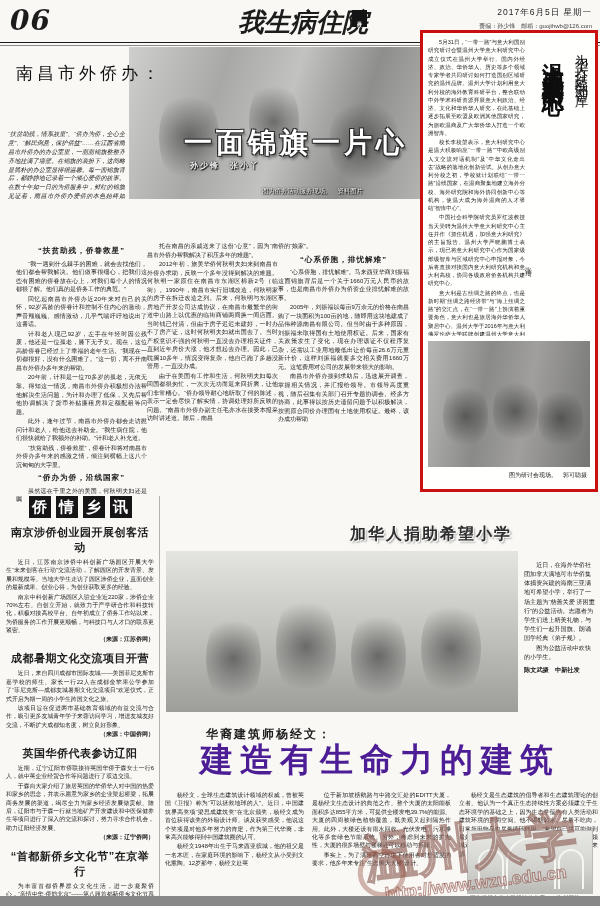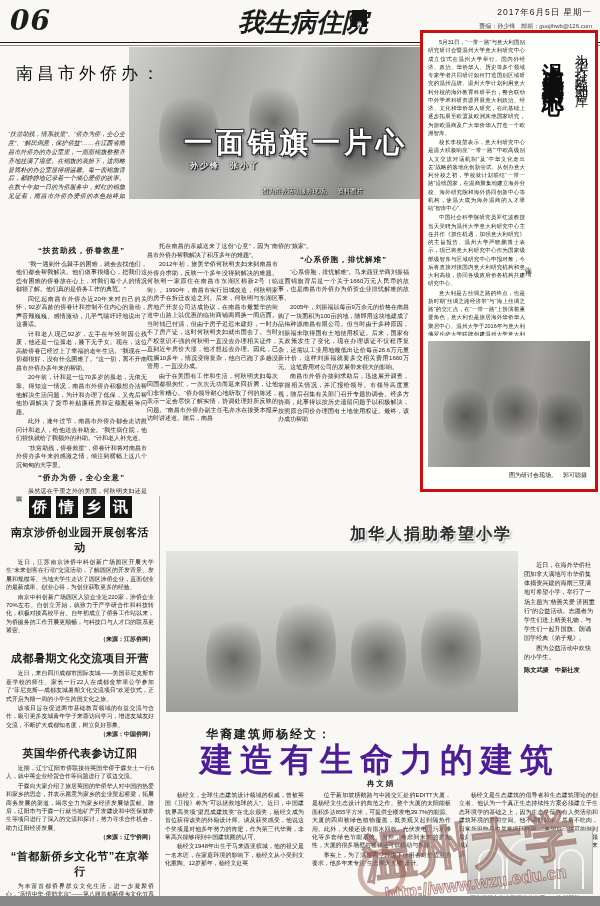--- a/index.html
+++ b/index.html
@@ -111,21 +111,21 @@
     <div class="col just">
       <div class="subhead">“扶贫助残，侨眷救星”</div>
       <div>
           <p class="para">“我一遇到什么棘手的困难，就会去找他们，他们都会帮我解决。他们做事很细心，把我们这些有困难的侨眷放在心上，对我们每个人的情况都很了解。他们真的是侨务工作的典范。”</p>
           <p class="para">回忆起南昌市外侨办近20年来对自己的关怀，92岁高龄的侨眷计和控制不住内心的激动，声音颤巍巍、感情激动，几乎气喘吁吁地说出了这番话。</p>
           <p class="para">计和老人现已92岁，左手在年轻时因公残废，他还是一位孤老，膝下无子女。现在，这位高龄侨眷已经过上了幸福的老年生活。“我现在一切都很好，没有什么困难了。”这一切，离不开南昌市外侨办多年来的帮助。</p>
           <p class="para">20年前，计和是一位70多岁的孤老，无依无靠。得知这一情况，南昌市外侨办积极想办法帮他解决生活问题，为计和办理了低保，又先后帮他协调解决了货币补贴廉租房和定额配租等问题。</p>
           <p class="para">此外，逢年过节，南昌市外侨办都会走访慰问计和老人，给他送去补助金。“我生病住院，他们很快就给了我额外的补助。”计和老人补充道。</p>
           <p class="para">“扶贫助残，侨眷救星”，侨眷计和将对南昌市外侨办多年来的感激之情，倾注到横幅上这八个沉甸甸的大字里。</p>
         </div>
-      <div class="subhead">“侨办为侨，全心全意”</div>
+      <div class="subhead">“侨办为侨，沿线国家”</div>
       <p class="para">虽然远在千里之外的美国，何秋明夫妇还是嘱</p>
     </div>
     <div class="col just">
       <div>
           <p class="para">托在南昌的亲戚送来了这份“心意”，因为“南昌市外侨办帮我解决了积压多年的难题”。</p>
           <p class="para">2012年初，旅美华侨何秋明夫妇来到南昌市外侨办求助，反映一个多年没得到解决的难题。何秋明一家原住在南昌市东湖区棉新2号（临街）。1990年，南昌市实行旧城改造，何秋明家的房子在拆迁改造之列。后来，何秋明与东湖区房地产开发公司达成协议，在南昌市最繁华的街道中山路上以优惠的临街商铺两间换一间店面。当时钱已付清，但由于房子迟迟未建好，一时办不了房产证，这时何秋明夫妇就出国去了。当时产权意识不强的何秋明一直没去办理相关证件，直到近年房价大涨，他才想起去办理。因此，已耽搁10多年，情况变得复杂，他自己跑了多趟没管用，一直没办成。</p>
           <p class="para">由于在美国有工作和生活，何秋明夫妇每次回国都很匆忙，一次次无功而返来回折腾，让他们非常糟心。“侨办领导耐心地听取了何的陈述，表示一定会尽快了解实情，协调处理好所反映的问题。”南昌市外侨办副主任毛亦水在接受本报采访时讲述道。随后，南昌</p>
         </div>
     </div>
     <div class="col just">
@@ -209,21 +209,20 @@
   <div class="abs cncap">
     <div>
         <p class="para">近日，在海外华侨社团加拿大满地可市华侨集体捐资兴建的海南三亚满地可希望小学，举行了一场主题为“慈善关爱 济困重行”的公益活动。志愿者为学生们送上精美礼物，与学生们一起升国旗、朗诵国学经典《弟子规》。</p>
         <p class="para">图为公益活动中欢快的小学生。</p>
       </div>
     <p class="cncredit">陈文武摄　中新社发</p>
   </div>
 
   <div class="abs bakicker">华裔建筑师杨经文：</div>
   <div class="abs baheadline">建造有生命力的建筑</div>
-  <div class="abs baauthor">冉文娟</div>
   <div class="abs bacols">
     <div class="bacol just">
         <p class="para">杨经文，全球生态建筑设计领域的权威，曾被英国《卫报》称为“可以拯救地球的人”。近日，中国建筑界高奖项“梁思成建筑奖”在北京颁奖，杨经文成为首位获得该奖的外籍设计师。谈及获奖感受，他说这个奖项是对他多年努力的肯定，作为第三代华裔，非常高兴能够得到中国建筑圈的认可。</p>
         <p class="para">杨经文1948年出生于马来西亚槟城，他的祖父是一名木匠，在家庭环境的影响下，杨经文从小受到文化熏陶。12岁那年，杨经文赴英</p>
       </div>
     <div class="bacol just">
         <p class="para">位于新加坡榜鹅路与中路交汇处的EDITT大厦，是杨经文生态设计的典范之作。整个大厦的太阳能板面积多达855平方米，可提供全楼发电39.7%的能源。大厦的四周被绿色植物覆盖，既美观又起到隔热作用。此外，大楼还设有雨水回收、光伏发电、污水净化等多套绿色节能系统。另外，考虑到未来的扩充性，大厦的很多墙壁与楼梯还可以移动与拆除。</p>
         <p class="para">事实上，为了满足高空环境下使用者对舒适度的要求，他多年来专注“生态摩天大楼”设计。</p>
       </div>
     <div class="bacol just">

